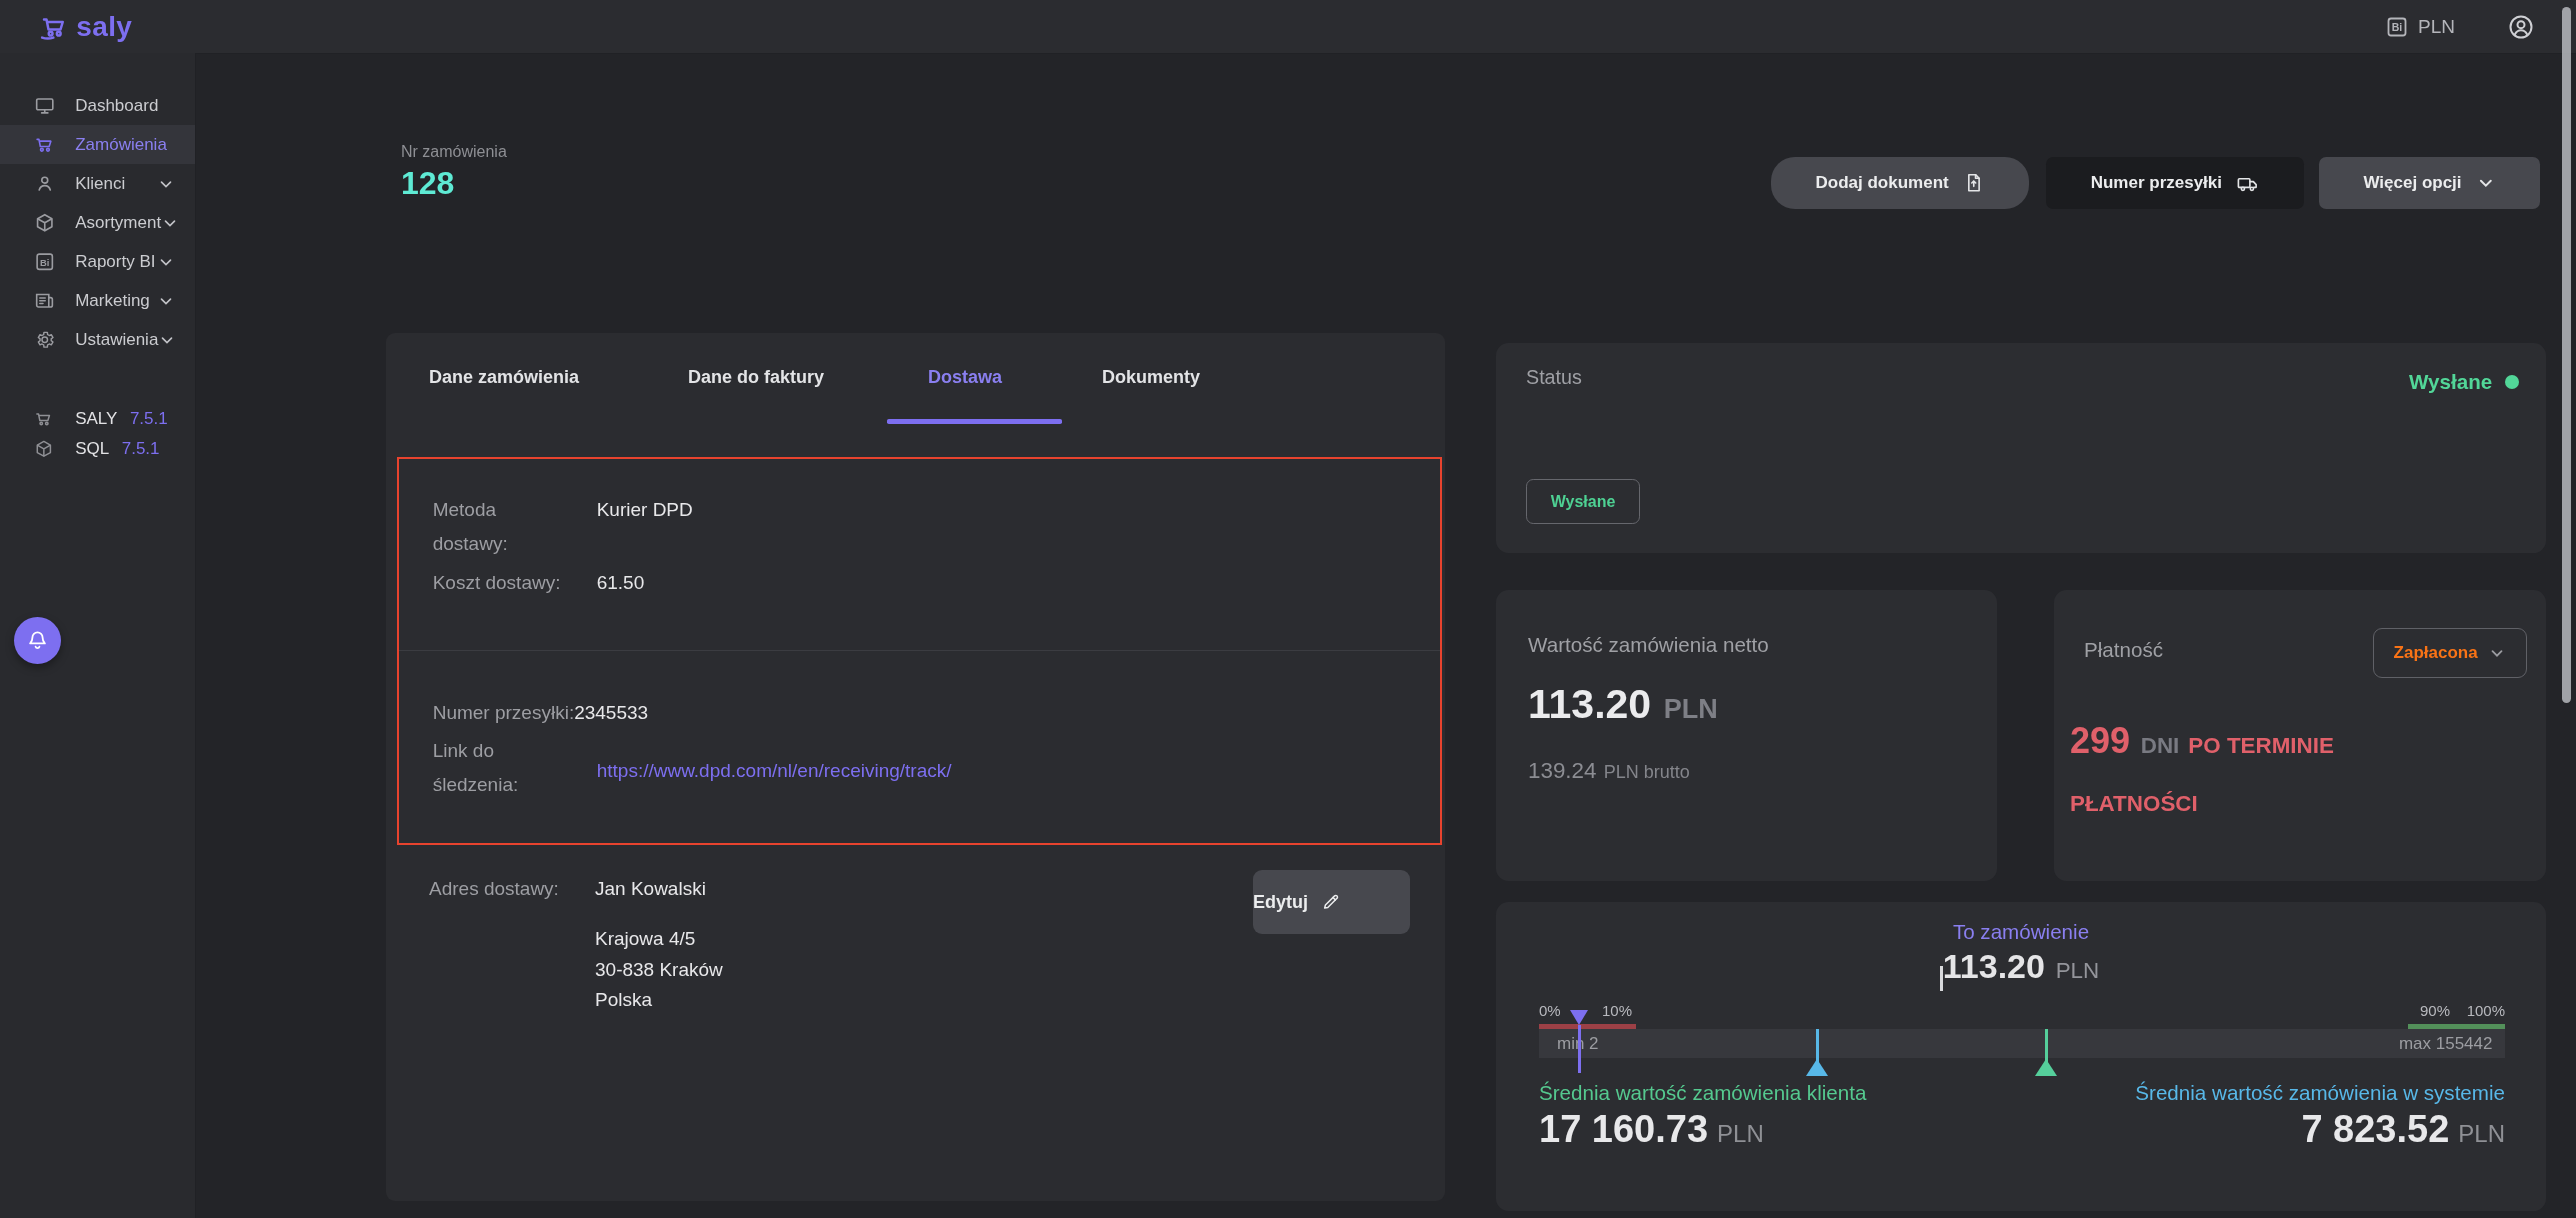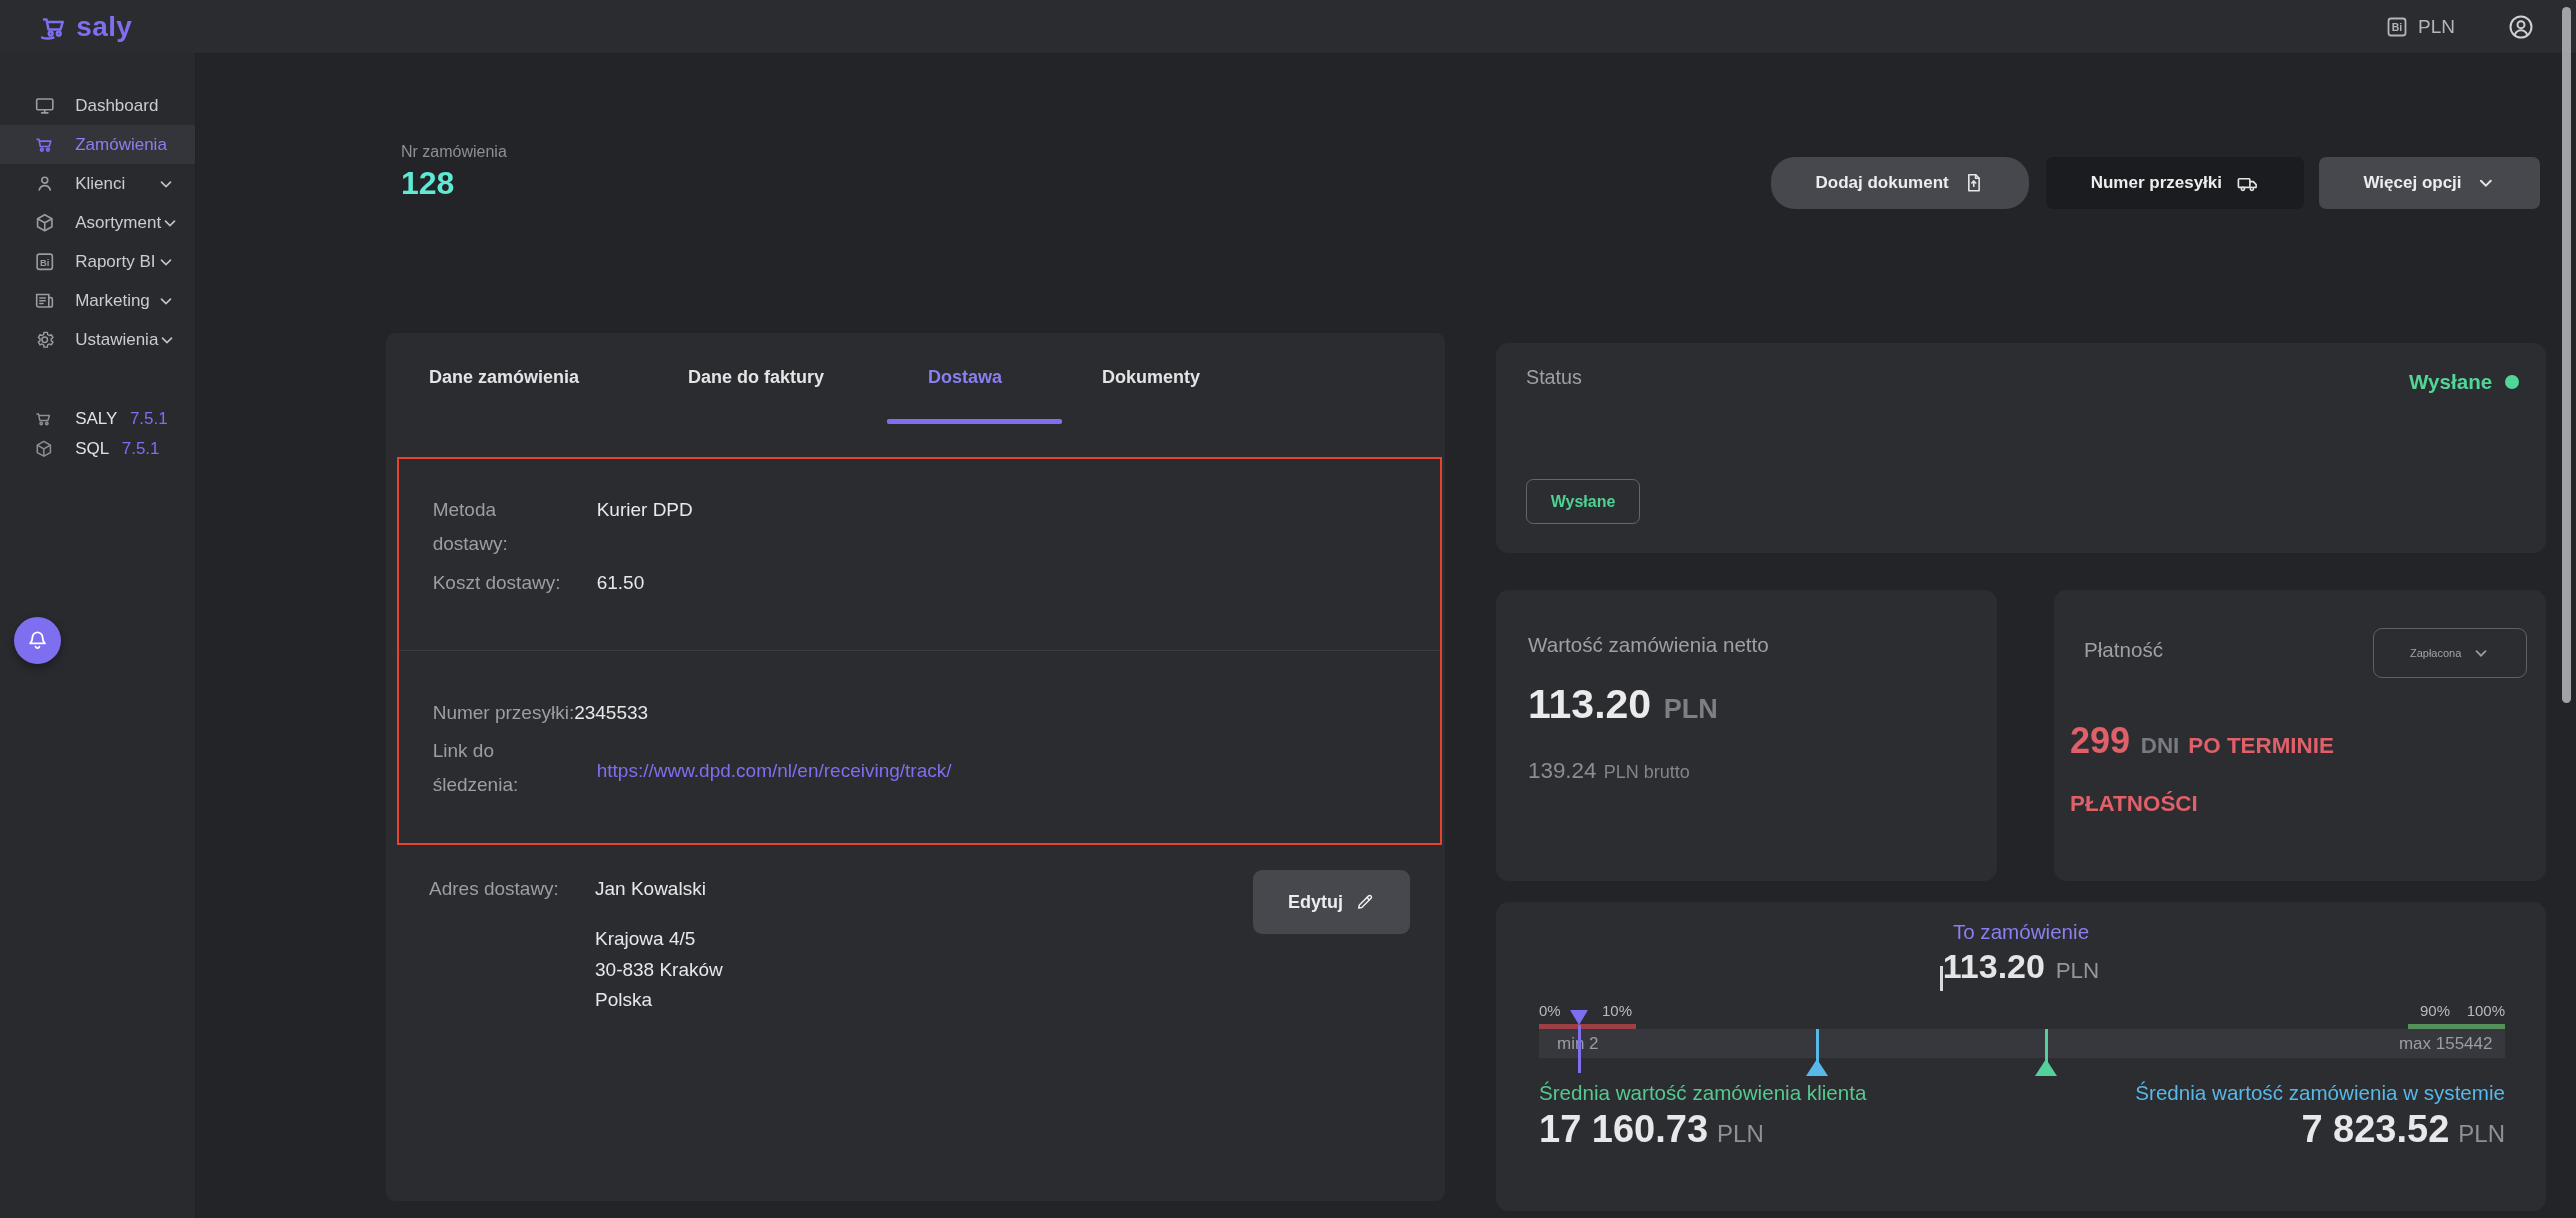--- a/index.html
+++ b/index.html
@@ -71,21 +71,21 @@
   .redbox-divider{position:absolute;left:0;right:0;top:191px;border-top:0.9px solid #3b3c41;}
   .track-row{position:absolute;left:34px;top:237px;display:flex;font-size:19px;line-height:34px;}
   .track-row .k{color:#9d9ea3;} .track-row .v{color:#e8e8ea;}
   .link{color:#7d6ff0;text-decoration:none;cursor:pointer;}
 
   
   .addr-lbl{position:absolute;left:429px;top:878px;font-size:19px;color:#9d9ea3;}
   .addr-line{position:absolute;left:595px;font-size:19px;color:#e8e8ea;}
   #addr-name{top:878px;} #addr-street{top:928px;} #addr-city{top:959px;} #addr-country{top:989px;}
   .edit-btn{position:absolute;left:1253px;top:870px;width:157px;height:64px;border-radius:9px;
-            background:#47484e;display:flex;align-items:center;justify-content:center;gap:12.5px;
+            background:#47484e;display:flex;align-items:center;gap:12.5px;
             font-size:18px;font-weight:bold;color:#ecedee;cursor:pointer;}
 
   
   #status-card{left:1496px;top:343px;width:1050px;height:210px;}
   .card-title{position:absolute;left:30px;top:23px;font-size:19.7px;color:#9fa0a5;}
   .status-right{position:absolute;right:27px;top:27px;display:flex;align-items:center;gap:12.5px;}
   .status-text{font-size:20.6px;font-weight:bold;color:#52d698;}
   .status-dot{width:14.3px;height:14.3px;border-radius:50%;background:#52d698;}
   .status-badge{position:absolute;left:30px;top:136px;width:114px;height:45px;border:1.8px solid #66676d;
                 border-radius:7.2px;display:flex;align-items:center;justify-content:center;
@@ -100,21 +100,21 @@
   .gross{position:absolute;left:32px;top:168px;display:flex;align-items:baseline;gap:7.2px;}
   .gross .num{font-size:22.4px;color:#8c8d93;}
   .gross .suf{font-size:18px;color:#84858b;}
 
   
   #payment-card{left:2054px;top:590px;width:492px;height:291px;}
   #payment-card .card-title{top:48px;left:30px;font-size:20.6px;}
   .pay-dd{position:absolute;left:319px;top:38px;width:154px;height:50px;border:1.8px solid #606167;
           border-radius:9px;display:flex;align-items:center;justify-content:center;gap:10.7px;
           box-sizing:border-box;cursor:pointer;}
-  .pay-dd .val{font-size:11px;font-weight:normal;color:#a3a3a3;}
+  .pay-dd .val{font-size:17px;font-weight:bold;color:#f97316;}
   .pay-dd .ic{display:flex;color:#9b9ca1;}
   .overdue{position:absolute;left:16px;top:123px;width:420px;line-height:56px;}
   .ov-days{font-size:36px;font-weight:bold;color:#e0606a;margin-right:10.7px;}
   .ov-dni{font-size:22.4px;font-weight:bold;color:#797a82;margin-right:9px;}
   .ov-txt{font-size:22.4px;font-weight:bold;color:#e0606a;}
 
   
   #chart-card{left:1496px;top:902px;width:1050px;height:309px;}
   .gauge-title{position:absolute;left:0;right:0;top:18px;text-align:center;font-size:20.6px;color:#8a7ff0;}
   .gauge-amount{position:absolute;left:0;right:0;top:45px;text-align:center;}

